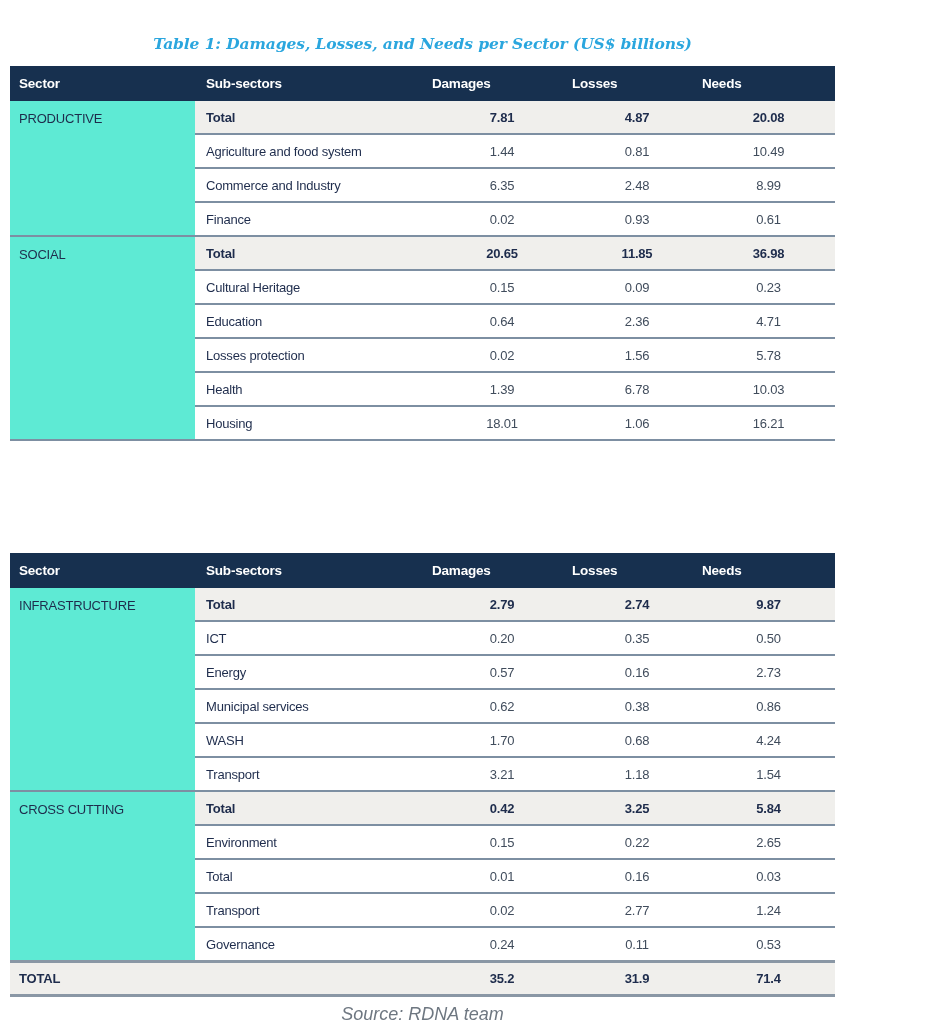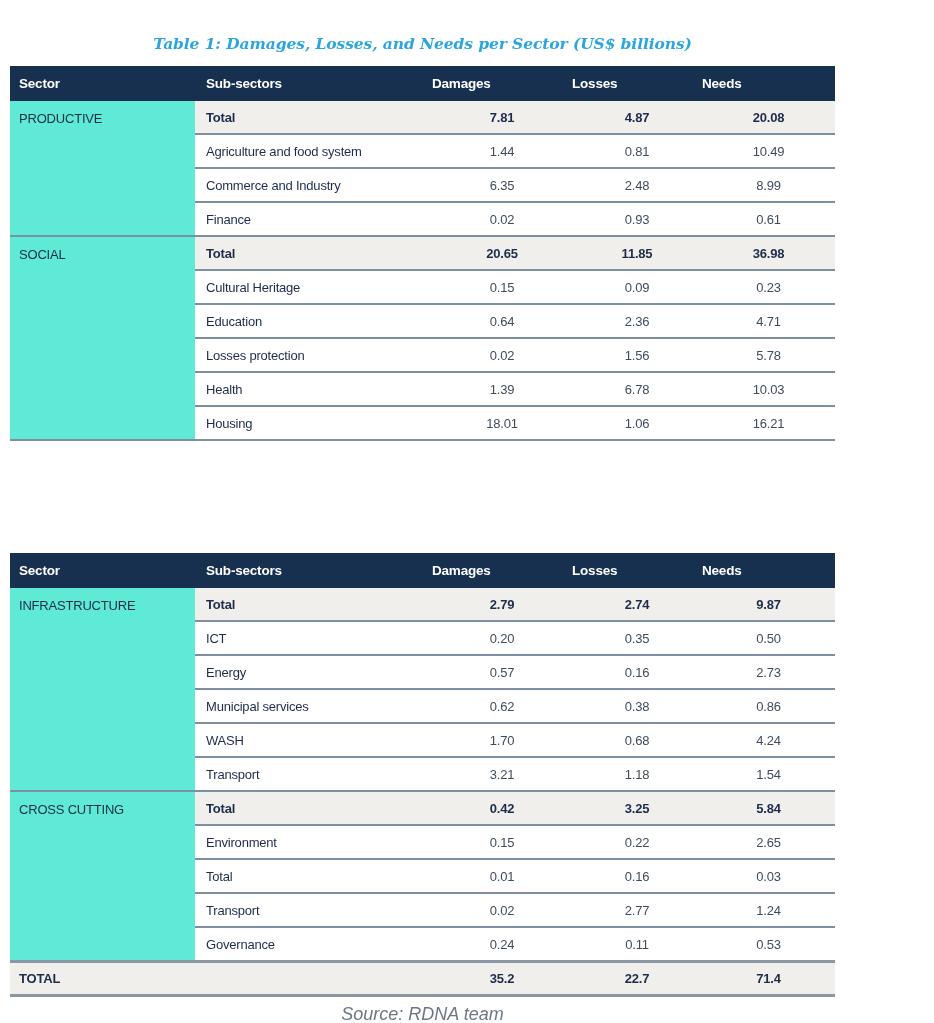--- a/index.html
+++ b/index.html
@@ -246,21 +246,21 @@
           </tr>
           <tr class="">
             <td class="sub-cell">Governance</td>
             <td class="num-cell">0.24</td>
             <td class="num-cell">0.11</td>
             <td class="num-cell">0.53</td>
           </tr>
           <tr class="grand-total-row">
             <td class="label-cell" colspan="2">TOTAL</td>
             <td class="num-cell">35.2</td>
-            <td class="num-cell">22.7</td>
+            <td class="num-cell">31.9</td>
             <td class="num-cell">71.4</td>
           </tr>
         </tbody>
       </table>
     </div>
 
   <div class="source-note">Source: RDNA team</div>
 </div>
 
 </body></html>

